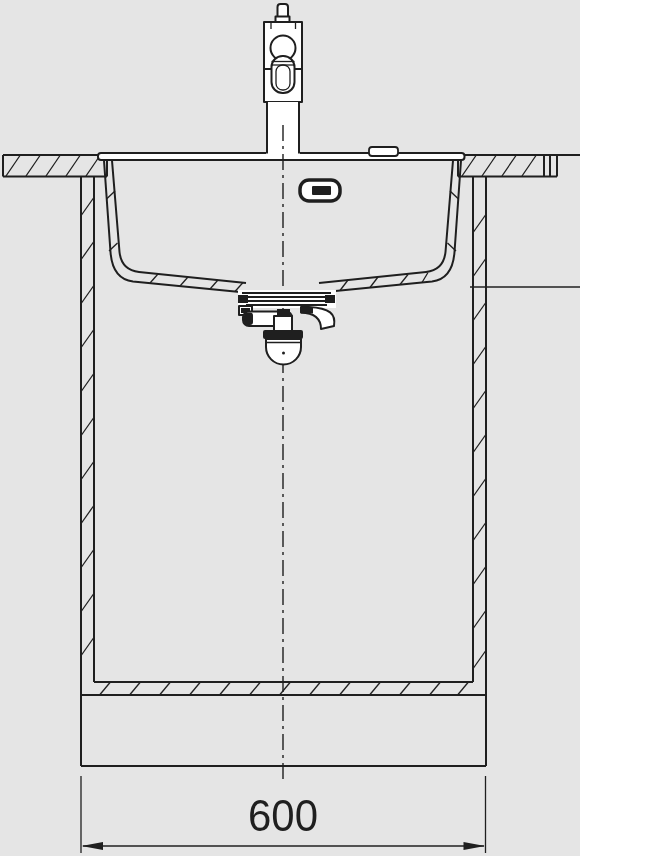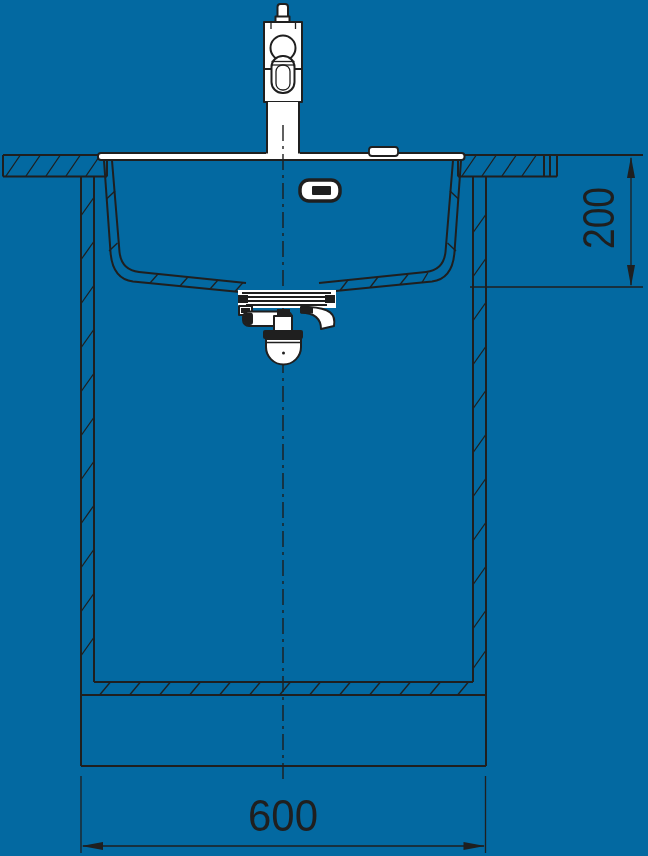--- a/index.html
+++ b/index.html
@@ -1,16 +1,16 @@
 <!DOCTYPE html>
 <html><head>
 <meta charset="utf-8">
 <style>
   html,body{margin:0;padding:0;background:#ffffff;}
-  .frame{position:relative;width:648px;height:856px;background:#0369a1;overflow:hidden;
+  .frame{position:relative;width:580px;height:856px;background:#e5e5e5;overflow:hidden;
          font-family:"Liberation Sans", sans-serif;}
   svg{position:absolute;left:0;top:0;}
   .ln{stroke:#1f1f1f;stroke-width:2;fill:none;stroke-linecap:butt;stroke-linejoin:round;}
   .thin{stroke:#1f1f1f;stroke-width:1.3;fill:none;}
   .wfill{fill:#ffffff;}
   .dark{fill:#1f1f1f;stroke:none;}
   .dimtxt{fill:#1f1f1f;font-family:"Liberation Sans", sans-serif;font-size:44px;}
 </style>
 </head>
 <body>

